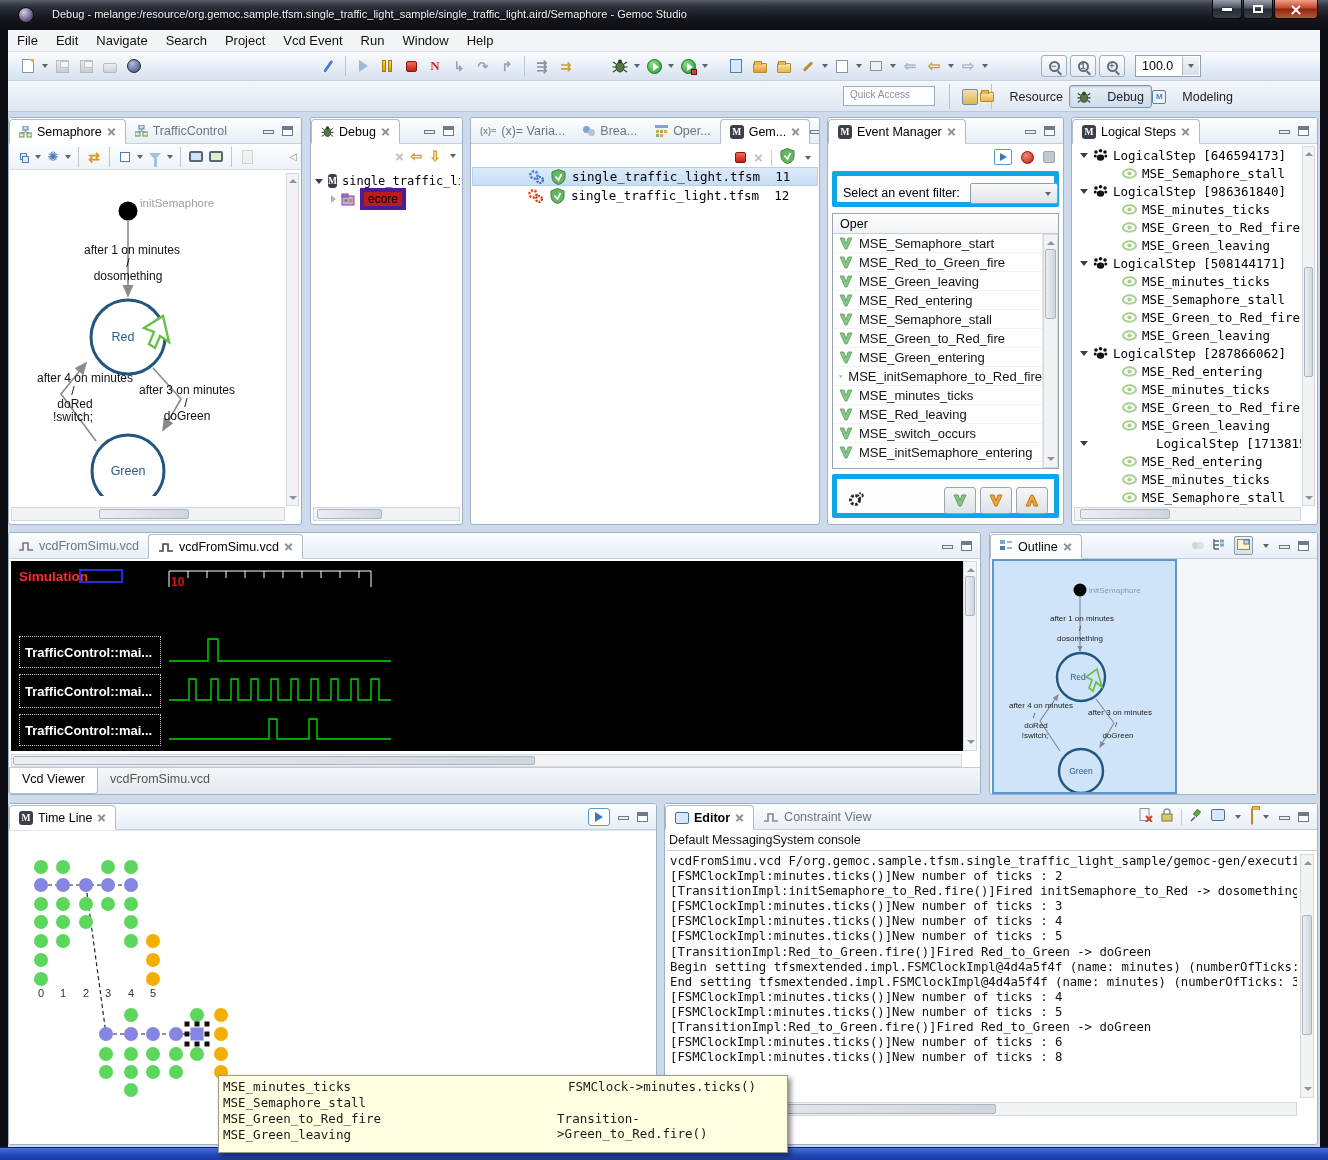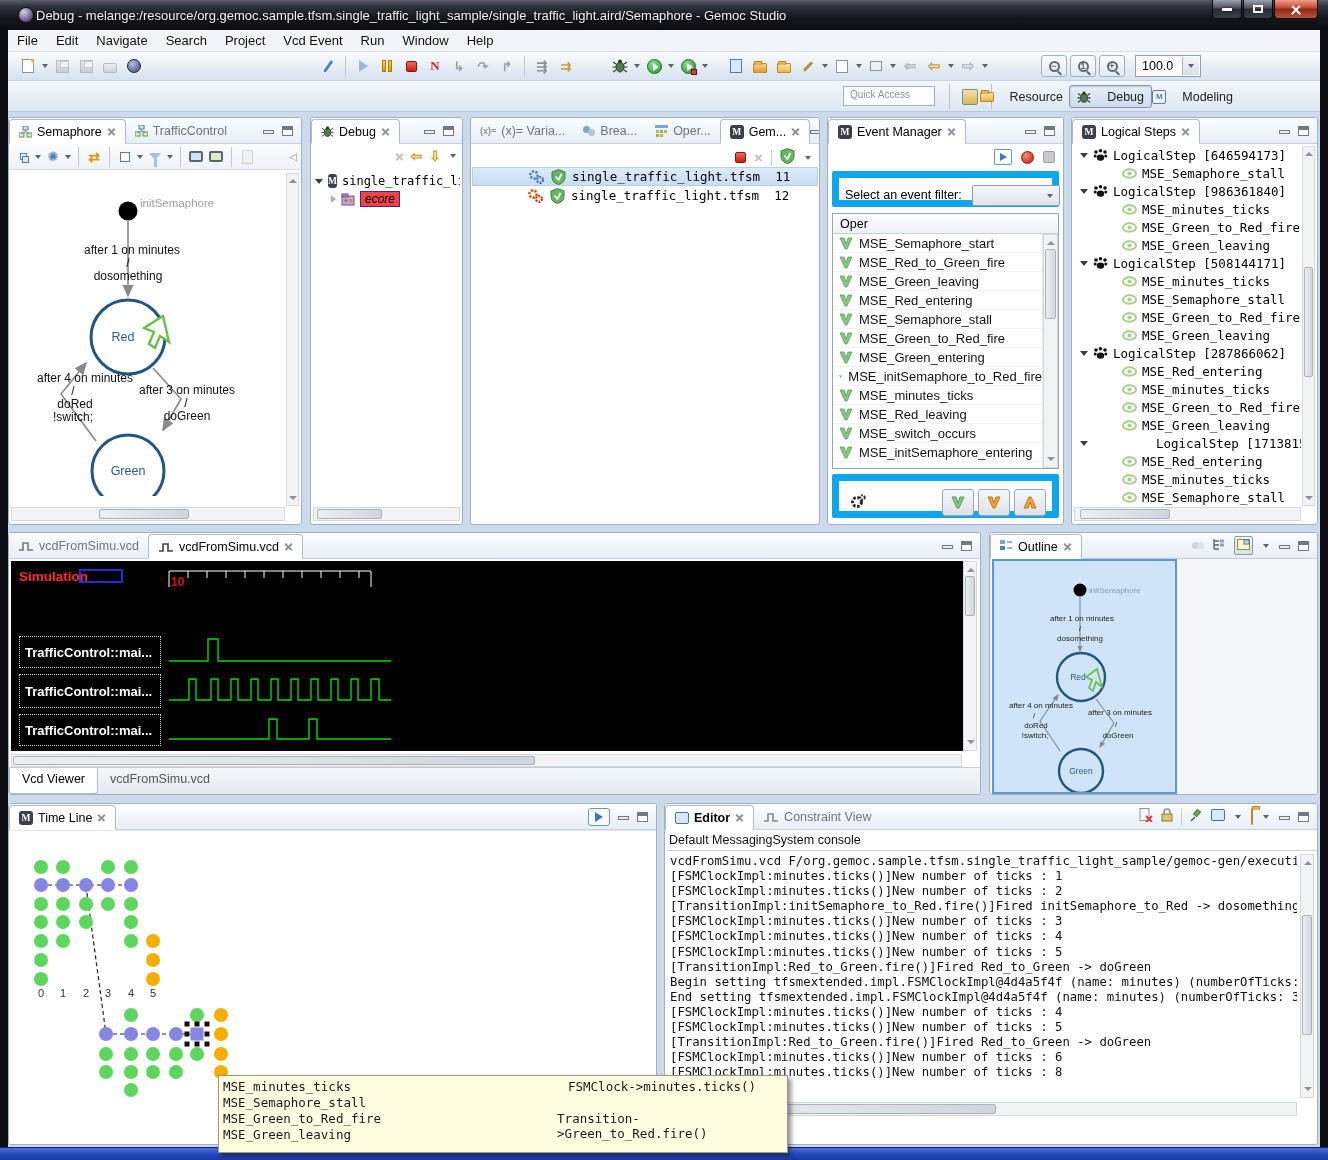--- a/index.html
+++ b/index.html
@@ -1,20 +1,20 @@
 <!DOCTYPE html>
 <html><head>
 <meta charset="utf-8">
 <style>
 *{margin:0;padding:0;box-sizing:border-box;}
 html,body{width:1328px;height:1160px;overflow:hidden;}
 body{font-family:"Liberation Sans",sans-serif;background:#0c0e13;position:relative;font-size:13px;}
 .titlebar{position:absolute;left:0;top:0;width:1328px;height:30px;
  background:linear-gradient(180deg,#5a5f6a 0%,#2f333d 20%,#15171e 60%,#0b0d12 100%);color:#fff;}
-.title-text{position:absolute;left:36px;top:8px;font-size:13px;color:#f2f2f2;text-shadow:0 1px 2px #000;white-space:nowrap;}
+.title-text{position:absolute;left:52px;top:8px;font-size:11px;color:#f2f2f2;text-shadow:0 1px 2px #000;white-space:nowrap;}
 .app-icon{position:absolute;left:18px;top:7px;width:16px;height:16px;border-radius:50%;
  background:radial-gradient(circle at 35% 30%,#cfd4e8,#6f5f8a 60%,#2e2640);border:1px solid #111;}
 .winbtn{position:absolute;top:0;height:19px;border:1px solid #0a0a0a;border-top:none;border-radius:0 0 4px 4px;
  background:linear-gradient(180deg,#9aa0ac,#4b505c 45%,#262a33 50%,#3a3f4a);}
 .winbtn .bar{position:absolute;left:50%;top:8px;width:10px;height:3px;margin-left:-5px;background:#fff;box-shadow:0 0 2px #000;}
 .winbtn .sq{position:absolute;left:50%;top:5px;width:10px;height:8px;margin-left:-5px;border:2px solid #fff;}
 .winbtn.close{background:linear-gradient(180deg,#f0a08a,#c1442b 45%,#8f2512 50%,#b5563c);}
 .winbtn .x1,.winbtn .x2{position:absolute;left:50%;top:9px;width:12px;height:2.4px;margin-left:-6px;background:#fff;border-radius:1px;}
 .winbtn .x1{transform:rotate(45deg);} .winbtn .x2{transform:rotate(-45deg);}
 .window-body{position:absolute;left:8px;top:30px;width:1312px;height:1117px;background:#ccdaeb;}
@@ -77,21 +77,21 @@
 .star{color:#4f7fb5;font-size:13px;}
 .sync{color:#d79b17;font-size:14px;font-weight:bold;}
 .funnel{width:0;height:0;border-left:6px solid transparent;border-right:6px solid transparent;border-top:7px solid #9ec2e8;position:relative;}
 .funnel:after{content:"";position:absolute;left:-1.5px;top:-1px;width:3px;height:8px;background:#9ec2e8;}
 .monitor{width:14px;height:11px;border:2px solid #5a6673;border-radius:2px;background:#cfe4f7;}
 .clip{width:11px;height:14px;border:1px solid #aab2bb;background:#e8ebee;}
 
 .vcd-black{position:absolute;background:#000;}
 .siglabel{position:absolute;left:8px;width:142px;border:1px dotted #cfcfcf;color:#fff;font-weight:bold;font-size:13px;display:flex;align-items:center;padding-left:5px;background:#000;white-space:nowrap;overflow:hidden;}
 
-.groupbox{position:absolute;border:7px solid #0ea5e9;background:#fdfdfe;border-radius:2px;}
+.groupbox{position:absolute;border:5px solid #0ea5e9;background:#fdfdfe;border-radius:2px;}
 .combo{position:absolute;height:21px;background:linear-gradient(#f7f8fa,#dfe4ea);border:1px solid #8fa0b2;border-radius:2px;}
 .combo .cb{position:absolute;right:1px;top:1px;bottom:1px;width:17px;display:flex;align-items:center;justify-content:center;}
 .embtn{position:absolute;width:32px;height:27px;border:1px solid #9aa7b5;border-radius:3px;background:linear-gradient(#f6f7f9,#dde2e8);display:flex;align-items:center;justify-content:center;}
 .clock-row{height:19px;display:flex;align-items:center;gap:6px;padding-left:6px;font-size:13px;color:#101418;border-bottom:1px solid #f1f3f5;}
 
 .ls-row{height:18px;display:flex;align-items:center;gap:5px;font-size:12.5px;white-space:nowrap;}
 
 .console-line{height:15.1px;white-space:pre;overflow:hidden;font-size:12.3px;color:#101010;}
 
 .tooltip{position:absolute;left:218px;top:1075px;width:570px;height:78px;background:#fffee1;border:1px solid #9a9a86;box-shadow:3px 3px 5px rgba(0,0,0,.45);z-index:99;padding:3px 4px;}
@@ -411,21 +411,21 @@
           <span class="mono" style="font-size:12px;">single_traffic_light [G</span>
         </div>
         <div style="display:flex;align-items:center;gap:5px;height:18px;padding-left:16px;">
           <span class="tree-tri-closed"></span>
           <svg width="14" height="13" viewBox="0 0 14 13">
               <rect x="1" y="3" width="12" height="9" fill="#c9a8e0" stroke="#7a4a9e"></rect>
               <rect x="1" y="1" width="6" height="3" fill="#a87ac8" stroke="#7a4a9e"></rect>
               <circle cx="5" cy="7.5" r="1.5" fill="#37a03c"></circle>
               <rect x="8" y="6" width="3.4" height="3.4" fill="#e08a2a"></rect>
             </svg>
-          <span style="font-size:12px;border:1px solid #4c1d95;background:#ef4444;padding:0 4px;font-style:italic;">ecore</span>
+          <span style="font-size:12px;border:4px solid #4c1d95;background:#b91c1c;padding:0 4px;">ecore</span>
         </div>
       </div>
       <div class="sb" style="position:absolute;left:2px;right:2px;bottom:3px;height:14px;">
           <div class="sbthumb" style="position:absolute;left:2%;top:1px;bottom:1px;width:45%;"></div>
         </div>
     </div>
 
     <div class="panel" style="left:462px;top:5px;width:350px;height:408px;">
       <div class="tabbar">
         <div class="tab">
@@ -1047,21 +1047,20 @@
           <span><span class="folder" style="margin-top:0;"></span></span>
           <span class="drop"></span>
           <span class="btn-min"></span>
             <span class="btn-max"></span>
         </div>
       </div>
       <div style="position:absolute;left:4px;top:29px;font-size:12.5px;color:#111;">Default MessagingSystem console</div>
       <div style="position:absolute;left:2px;top:46px;right:0;height:1px;background:#c9d2dc;"></div>
       <div class="mono" style="position:absolute;left:5px;top:50px;right:20px;height:244px;overflow:hidden;">
           <div class="console-line">vcdFromSimu.vcd F/org.gemoc.sample.tfsm.single_traffic_light_sample/gemoc-gen/execution/ex</div>
-          <div class="console-line">[FSMClockImpl:minutes.ticks()]New number of ticks : 1</div>
           <div class="console-line">[FSMClockImpl:minutes.ticks()]New number of ticks : 2</div>
           <div class="console-line">[TransitionImpl:initSemaphore_to_Red.fire()]Fired initSemaphore_to_Red -&gt; dosomething</div>
           <div class="console-line">[FSMClockImpl:minutes.ticks()]New number of ticks : 3</div>
           <div class="console-line">[FSMClockImpl:minutes.ticks()]New number of ticks : 4</div>
           <div class="console-line">[FSMClockImpl:minutes.ticks()]New number of ticks : 5</div>
           <div class="console-line">[TransitionImpl:Red_to_Green.fire()]Fired Red_to_Green -&gt; doGreen</div>
           <div class="console-line">Begin setting tfsmextended.impl.FSMClockImpl@4d4a5f4f (name: minutes) (numberOfTicks: 5).r</div>
           <div class="console-line">End setting tfsmextended.impl.FSMClockImpl@4d4a5f4f (name: minutes) (numberOfTicks: 3).num</div>
           <div class="console-line">[FSMClockImpl:minutes.ticks()]New number of ticks : 4</div>
           <div class="console-line">[FSMClockImpl:minutes.ticks()]New number of ticks : 5</div>

